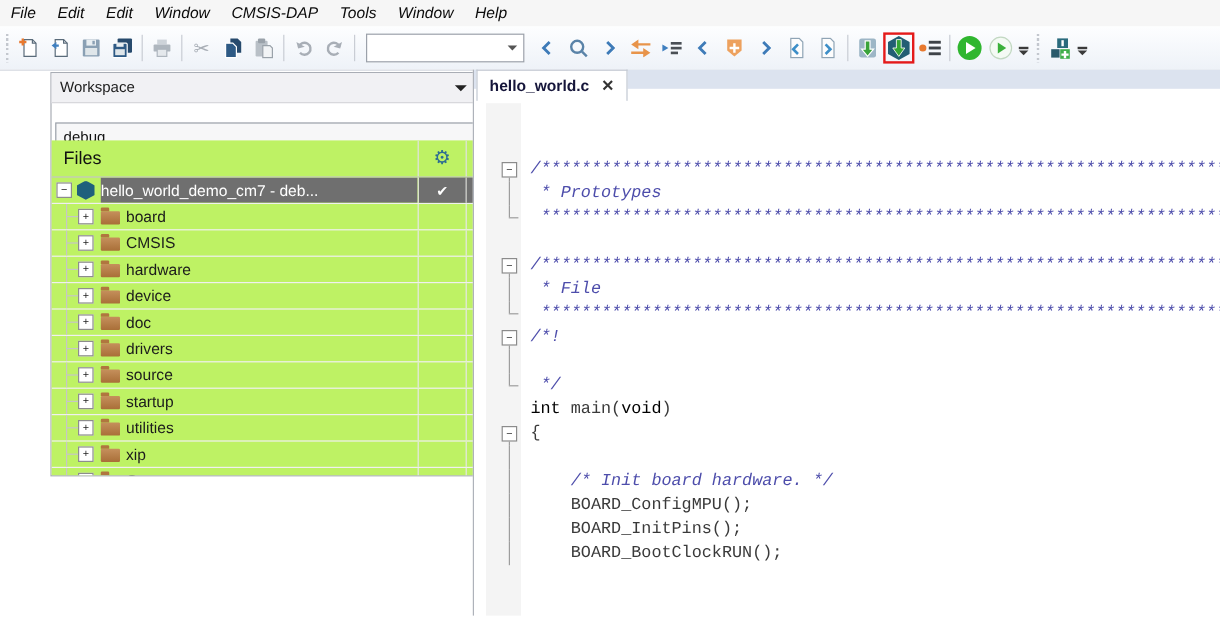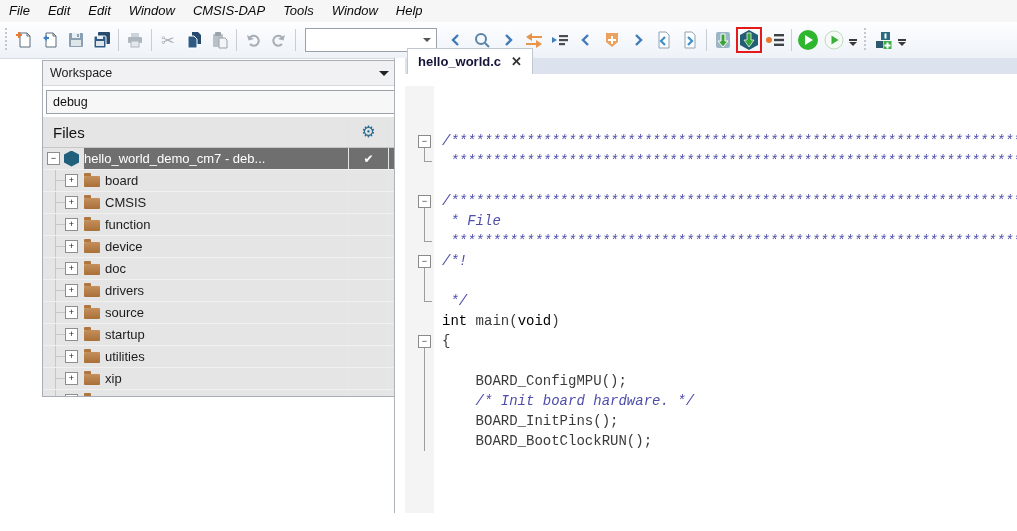--- a/index.html
+++ b/index.html
@@ -28,26 +28,26 @@
   .ovf .tri{width:0;height:0;border:4px solid transparent;border-top-color:#3a3a3a;}
   
   .workspace{position:absolute;top:60px;left:2px;width:388px;height:337px;
              border:1px solid #a9adb5;background:#fff;box-sizing:border-box;margin-left:40px;}
   .ws-title{height:24px;background:#f1f1f4;display:flex;align-items:center;
             font-size:12.5px;color:#1c1c1c;border-bottom:1px solid #d8d8dc;}
   .ws-title .t{flex:1;padding-left:7px;}
   .ws-title .ic{width:18px;display:flex;justify-content:center;align-items:center;color:#2a2a2a;}
   .tri-down{width:0;height:0;border:5px solid transparent;border-top-color:#222;margin-top:5px;}
   .ws-close{font-size:13px;font-weight:bold;}
-  .ws-config{height:32px;display:flex;align-items:center;padding:0 3px;}
+  .ws-config{height:32px;display:flex;align-items:center;padding:12px 3px;}
   .ws-config .box{flex:1;height:22px;border:1px solid #9aa0a8;background:#f7f7f8;
                   display:flex;align-items:center;font-size:12.5px;color:#111;}
   .ws-config .box .v{flex:1;padding-left:6px;}
   .ws-config .box svg{margin-right:6px;}
-  .ws-grid{position:absolute;top:56px;left:0;right:0;bottom:0;overflow:hidden;background:#e5e5e5;}
+  .ws-grid{position:absolute;top:56px;left:0;right:0;bottom:0;overflow:hidden;background:#bef264;}
   .grid-header{height:30px;display:flex;border-bottom:1px solid #c6c6c6;align-items:center;}
   .grid-header .h-name{width:306px;font-size:15px;color:#111;padding-left:10px;box-sizing:border-box;
                        border-right:1px solid #e2e2e2;height:100%;display:flex;align-items:center;}
   .grid-header .h-a{width:40px;height:100%;display:flex;align-items:center;justify-content:center;
                     border-right:1px solid #e2e2e2;box-sizing:border-box;}
   .grid-header .h-b{flex:1;height:100%;display:flex;align-items:center;justify-content:center;}
   .gear{font-size:16px;color:#2e6d92;font-family:"DejaVu Sans",sans-serif;line-height:1;}
   .dot{width:9px;height:9px;border-radius:50%;background:#ea1212;display:inline-block;}
   .tree-row{height:21px;display:flex;border-bottom:1px solid #f0f0f0;position:relative;
             font-size:13px;color:#1c1c1c;}
@@ -70,21 +70,21 @@
        clip-path:polygon(50% 0,100% 25%,100% 75%,50% 100%,0 75%,0 25%);}
   .gv{position:absolute;left:12px;top:0;height:100%;width:1px;background:#c6c6c6;}
   .gv.last{height:11px;}
   .gh{position:absolute;left:12px;top:10px;width:13px;height:1px;background:#c6c6c6;}
   .indent{width:22px;flex:none;}
   .root-x{margin-left:4px;}
   .check{color:#fff;font-family:"DejaVu Sans",sans-serif;font-size:12px;}
   
   .editor-frame{position:absolute;top:58px;left:394px;right:0;height:455px;
                 border-left:1px solid #aeb2ba;box-sizing:border-box;background:#fff;}
-  .tabbar{height:16px;background:#dce3ef;display:flex;align-items:flex-end;margin-left:10px;}
+  .tabbar{height:16px;background:#dce3ef;display:flex;}
   .tab{margin-left:2px;height:25px;background:#fff;border:1px solid #c2c8d2;border-bottom:none;
        display:flex;align-items:center;padding:0 10px;gap:10px;font-weight:bold;font-size:13px;
        color:#15153a;}
   .tab-close{font-weight:bold;color:#333;font-size:13px;}
   .code-area{position:absolute;top:28px;left:0;right:0;bottom:0;overflow:hidden;padding-top:45px;
              background:linear-gradient(to right,#fff 0 10px,#f4f4f4 10px 39px,#fff 39px);}
   .code-line{height:20px;display:flex;white-space:pre;
              font-family:"Liberation Mono",monospace;font-size:14px;line-height:20px;}
   .fold-cell{width:47px;flex:none;position:relative;}
   .fbox{position:absolute;left:23px;top:4px;width:11px;height:11px;border:1px solid #8b8b8b;
@@ -376,21 +376,21 @@
             <div class="cell-a"></div>
             <div class="cell-b"></div>
           </div>
           <div class="tree-row">
             <div class="cell-name">
               <div class="gv"></div>
               <div class="gh"></div>
               <div class="indent"></div>
               <div class="xbox">+</div>
               <div class="folder"></div>
-              <div class="lbl">function</div>
+              <div class="lbl">hardware</div>
             </div>
             <div class="cell-a"></div>
             <div class="cell-b">
               <div class="dot"></div>
             </div>
           </div>
           <div class="tree-row">
             <div class="cell-name">
               <div class="gv"></div>
               <div class="gh"></div>
@@ -529,31 +529,32 @@
 
   <div class="editor-frame">
     <div class="tabbar">
       <div class="tab">
         <span>hello_world.c</span>
         <span class="tab-close">✕</span>
       </div>
     </div>
     <div class="code-area">
         <div class="code-line"><div class="fold-cell"><div class="fbox">−</div><div class="fline below"></div></div><span class="seg cmt">/****************************************************************************************</span></div>
+        <div class="code-line"><div class="fold-cell"><div class="fline full"></div></div><span class="seg cmt"> * Prototypes</span></div>
         <div class="code-line"><div class="fold-cell"><div class="fline half"></div><div class="ftick"></div></div><span class="seg cmt"> ****************************************************************************************</span></div>
         <div class="code-line"><div class="fold-cell"></div></div>
         <div class="code-line"><div class="fold-cell"><div class="fbox">−</div><div class="fline below"></div></div><span class="seg cmt">/****************************************************************************************</span></div>
         <div class="code-line"><div class="fold-cell"><div class="fline full"></div></div><span class="seg cmt"> * File</span></div>
         <div class="code-line"><div class="fold-cell"><div class="fline half"></div><div class="ftick"></div></div><span class="seg cmt"> ****************************************************************************************</span></div>
         <div class="code-line"><div class="fold-cell"><div class="fbox">−</div><div class="fline below"></div></div><span class="seg cmt">/*!</span></div>
         <div class="code-line"><div class="fold-cell"><div class="fline full"></div></div></div>
         <div class="code-line"><div class="fold-cell"><div class="fline half"></div><div class="ftick"></div></div><span class="seg cmt"> */</span></div>
         <div class="code-line"><div class="fold-cell"></div><span class="seg kw">int</span><span class="seg pl"> main(</span><span class="seg kw">void</span><span class="seg pl">)</span></div>
         <div class="code-line"><div class="fold-cell"><div class="fbox">−</div><div class="fline below"></div></div><span class="seg pl">{</span></div>
         <div class="code-line"><div class="fold-cell"><div class="fline full"></div></div></div>
+        <div class="code-line"><div class="fold-cell"><div class="fline full"></div></div><span class="seg cmt">    /* Init board hardware. */</span></div>
         <div class="code-line"><div class="fold-cell"><div class="fline full"></div></div><span class="seg pl">    BOARD_ConfigMPU();</span></div>
-        <div class="code-line"><div class="fold-cell"><div class="fline full"></div></div><span class="seg cmt">    /* Init board hardware. */</span></div>
         <div class="code-line"><div class="fold-cell"><div class="fline full"></div></div><span class="seg pl">    BOARD_InitPins();</span></div>
         <div class="code-line"><div class="fold-cell"><div class="fline full"></div></div><span class="seg pl">    BOARD_BootClockRUN();</span></div>
       </div>
   </div>
 
 </div>
 
 </body></html>

